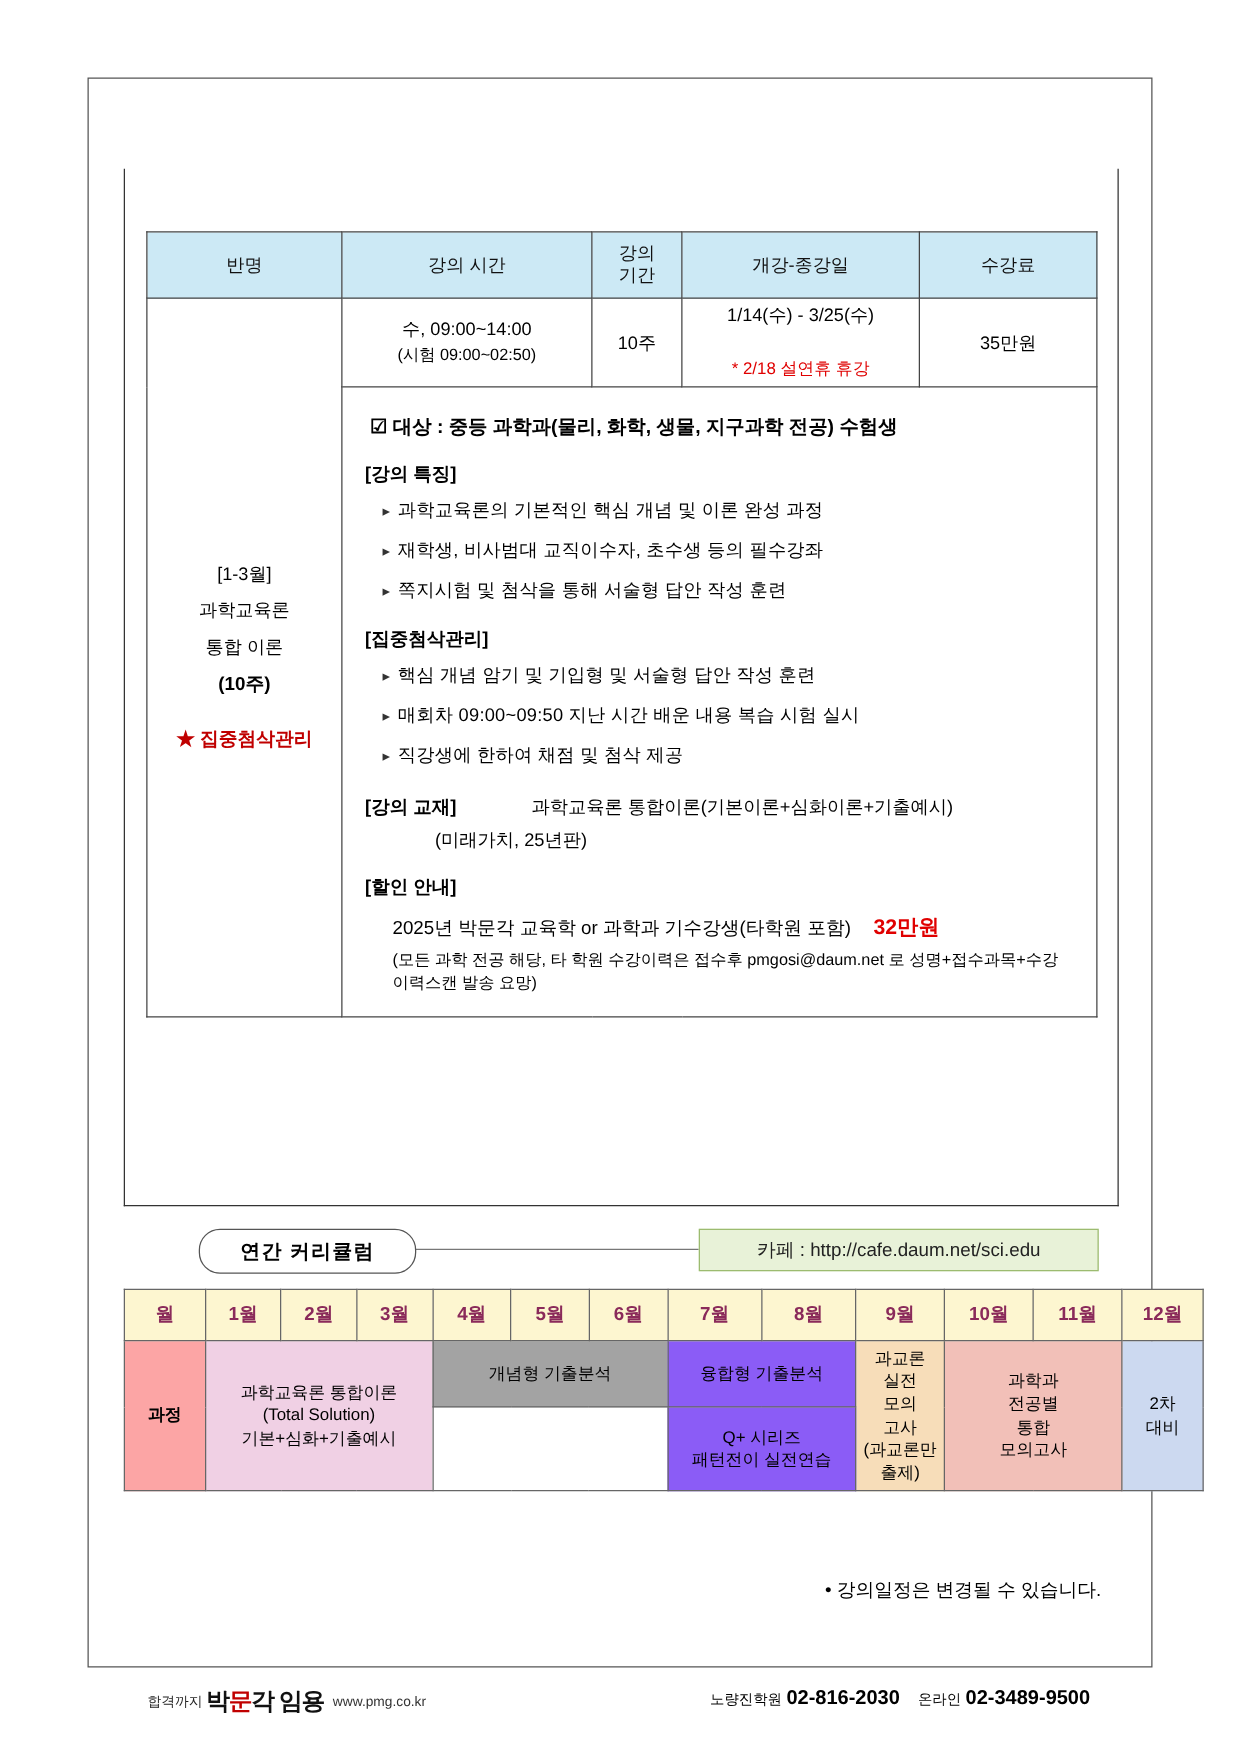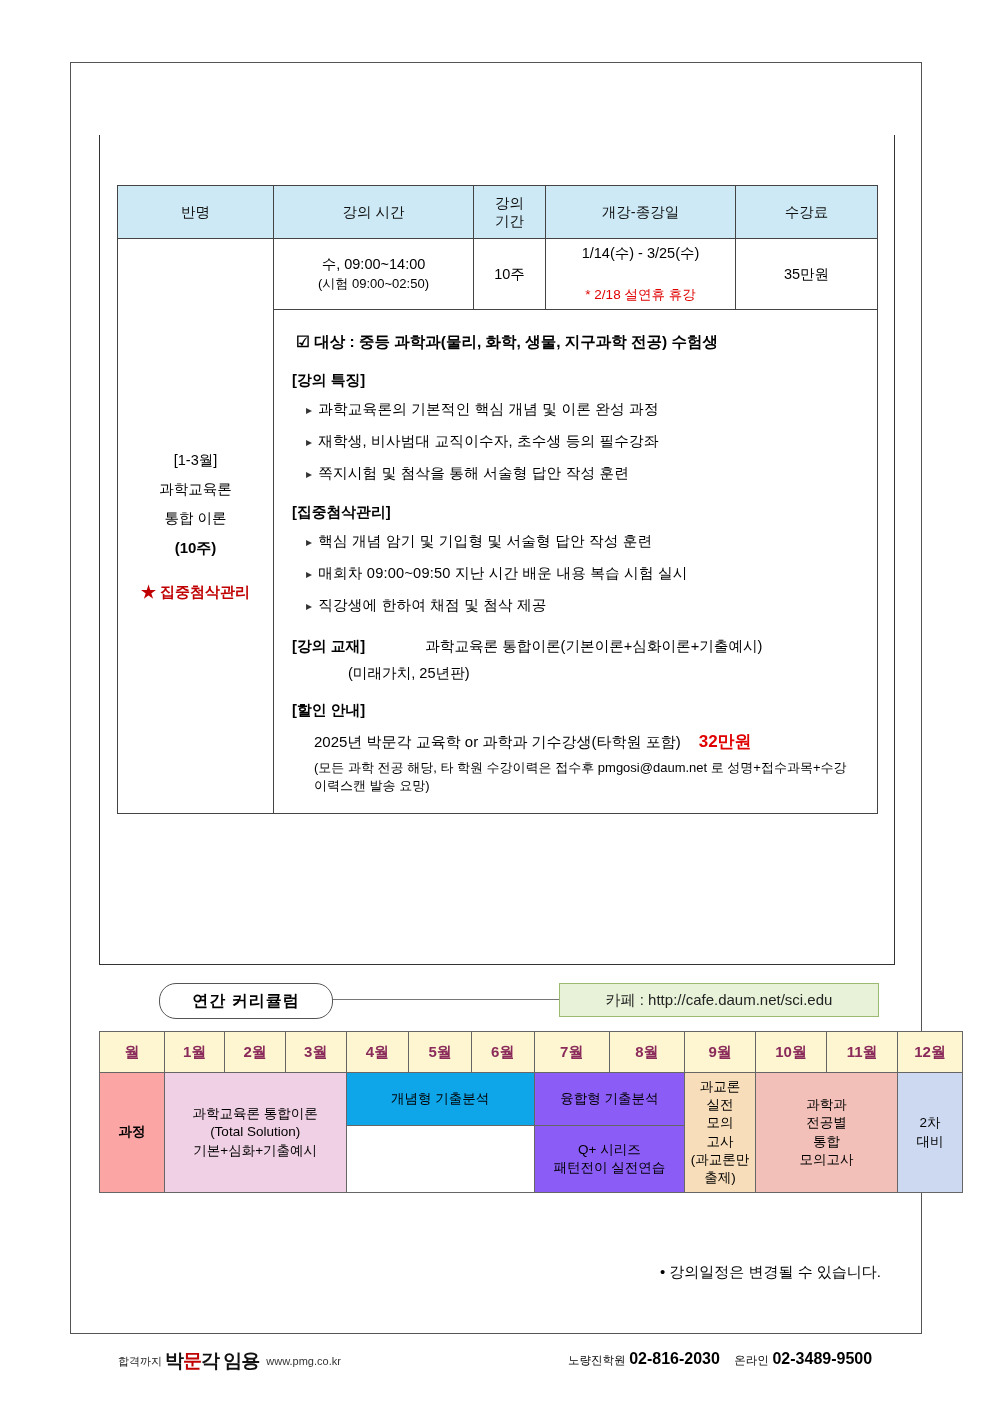--- a/index.html
+++ b/index.html
@@ -244,21 +244,21 @@
     background: #fdf6d0;
   }
   .c-label {
     width: 62px;
     background: #fca5a5;
     font-weight: bold;
     font-size: 15px;
     color: #000;
   }
   .c-pink   { background: #f0d0e4; }
-  .c-green  { background: #0ea5e9; }
+  .c-green  { background: #a3a3a3; }
   .c-teal   { background: #8b5cf6; }
   .c-orange { background: #f7ddb9; }
   .c-salmon { background: #f2c0b8; }
   .c-blue   { background: #ccd9f0; }
   .c-white  { background: #ffffff; }
 
   .note {
     position: absolute;
     right: 40px;
     top: 1200px;

